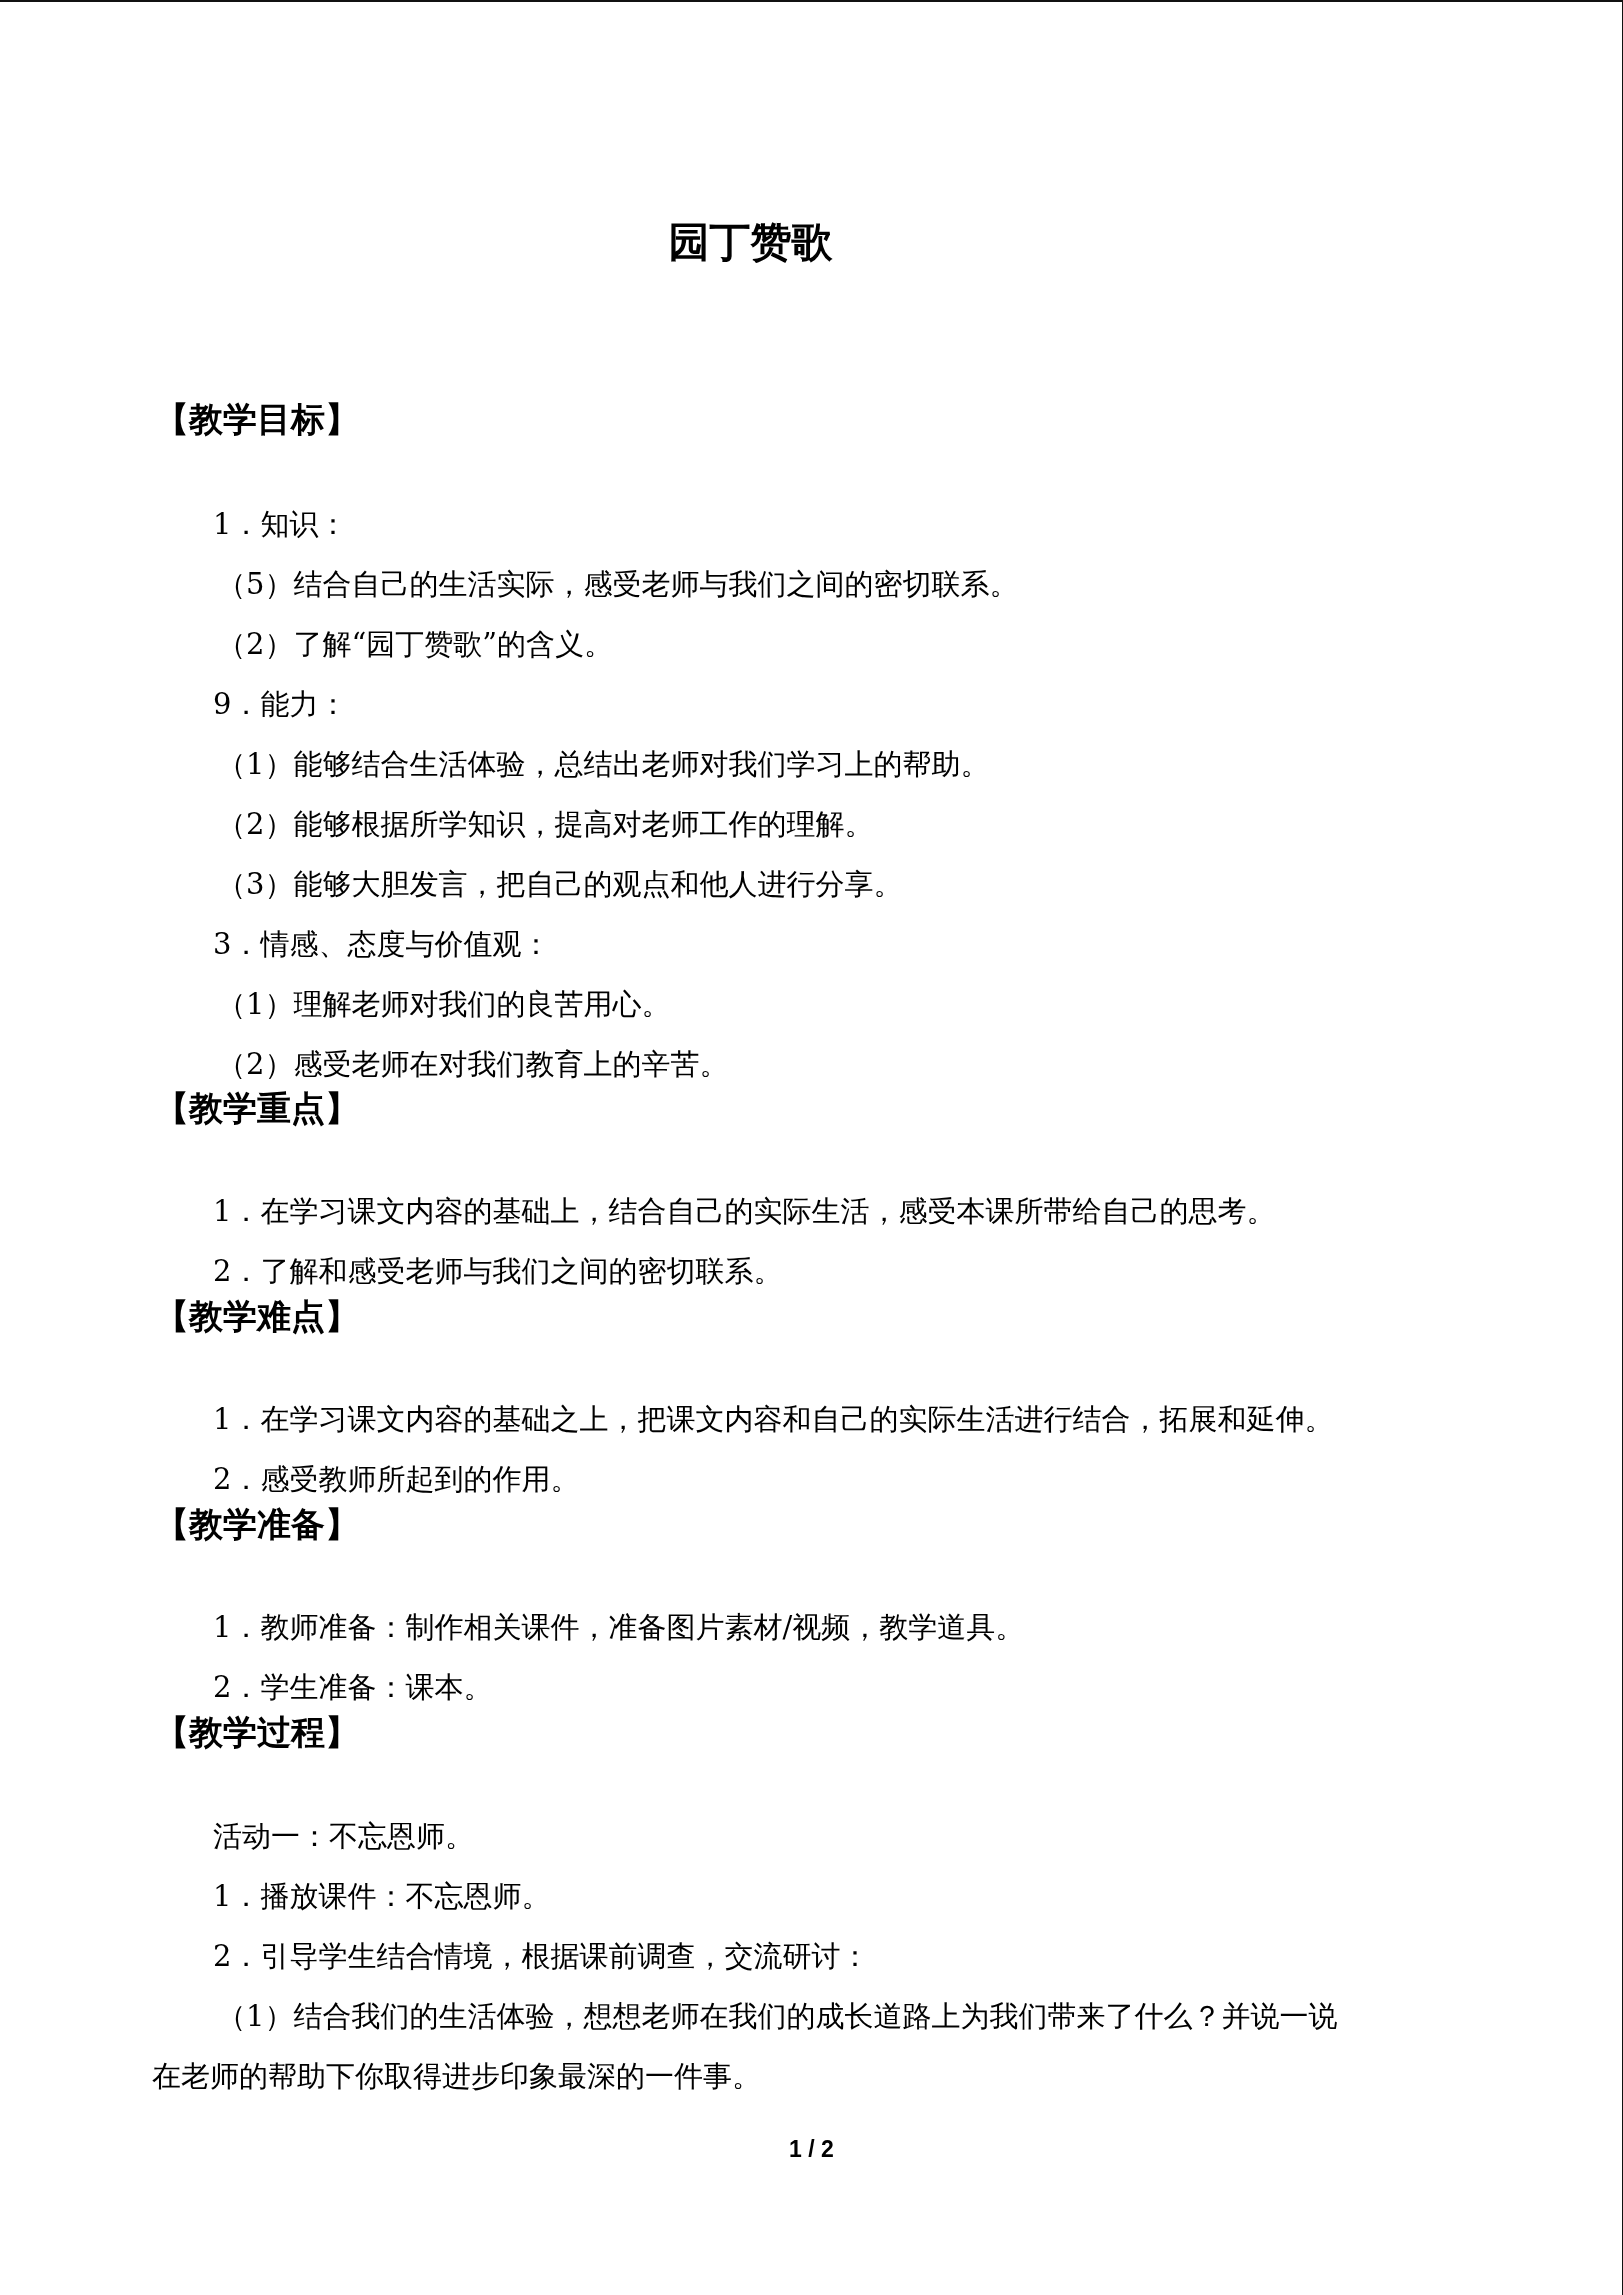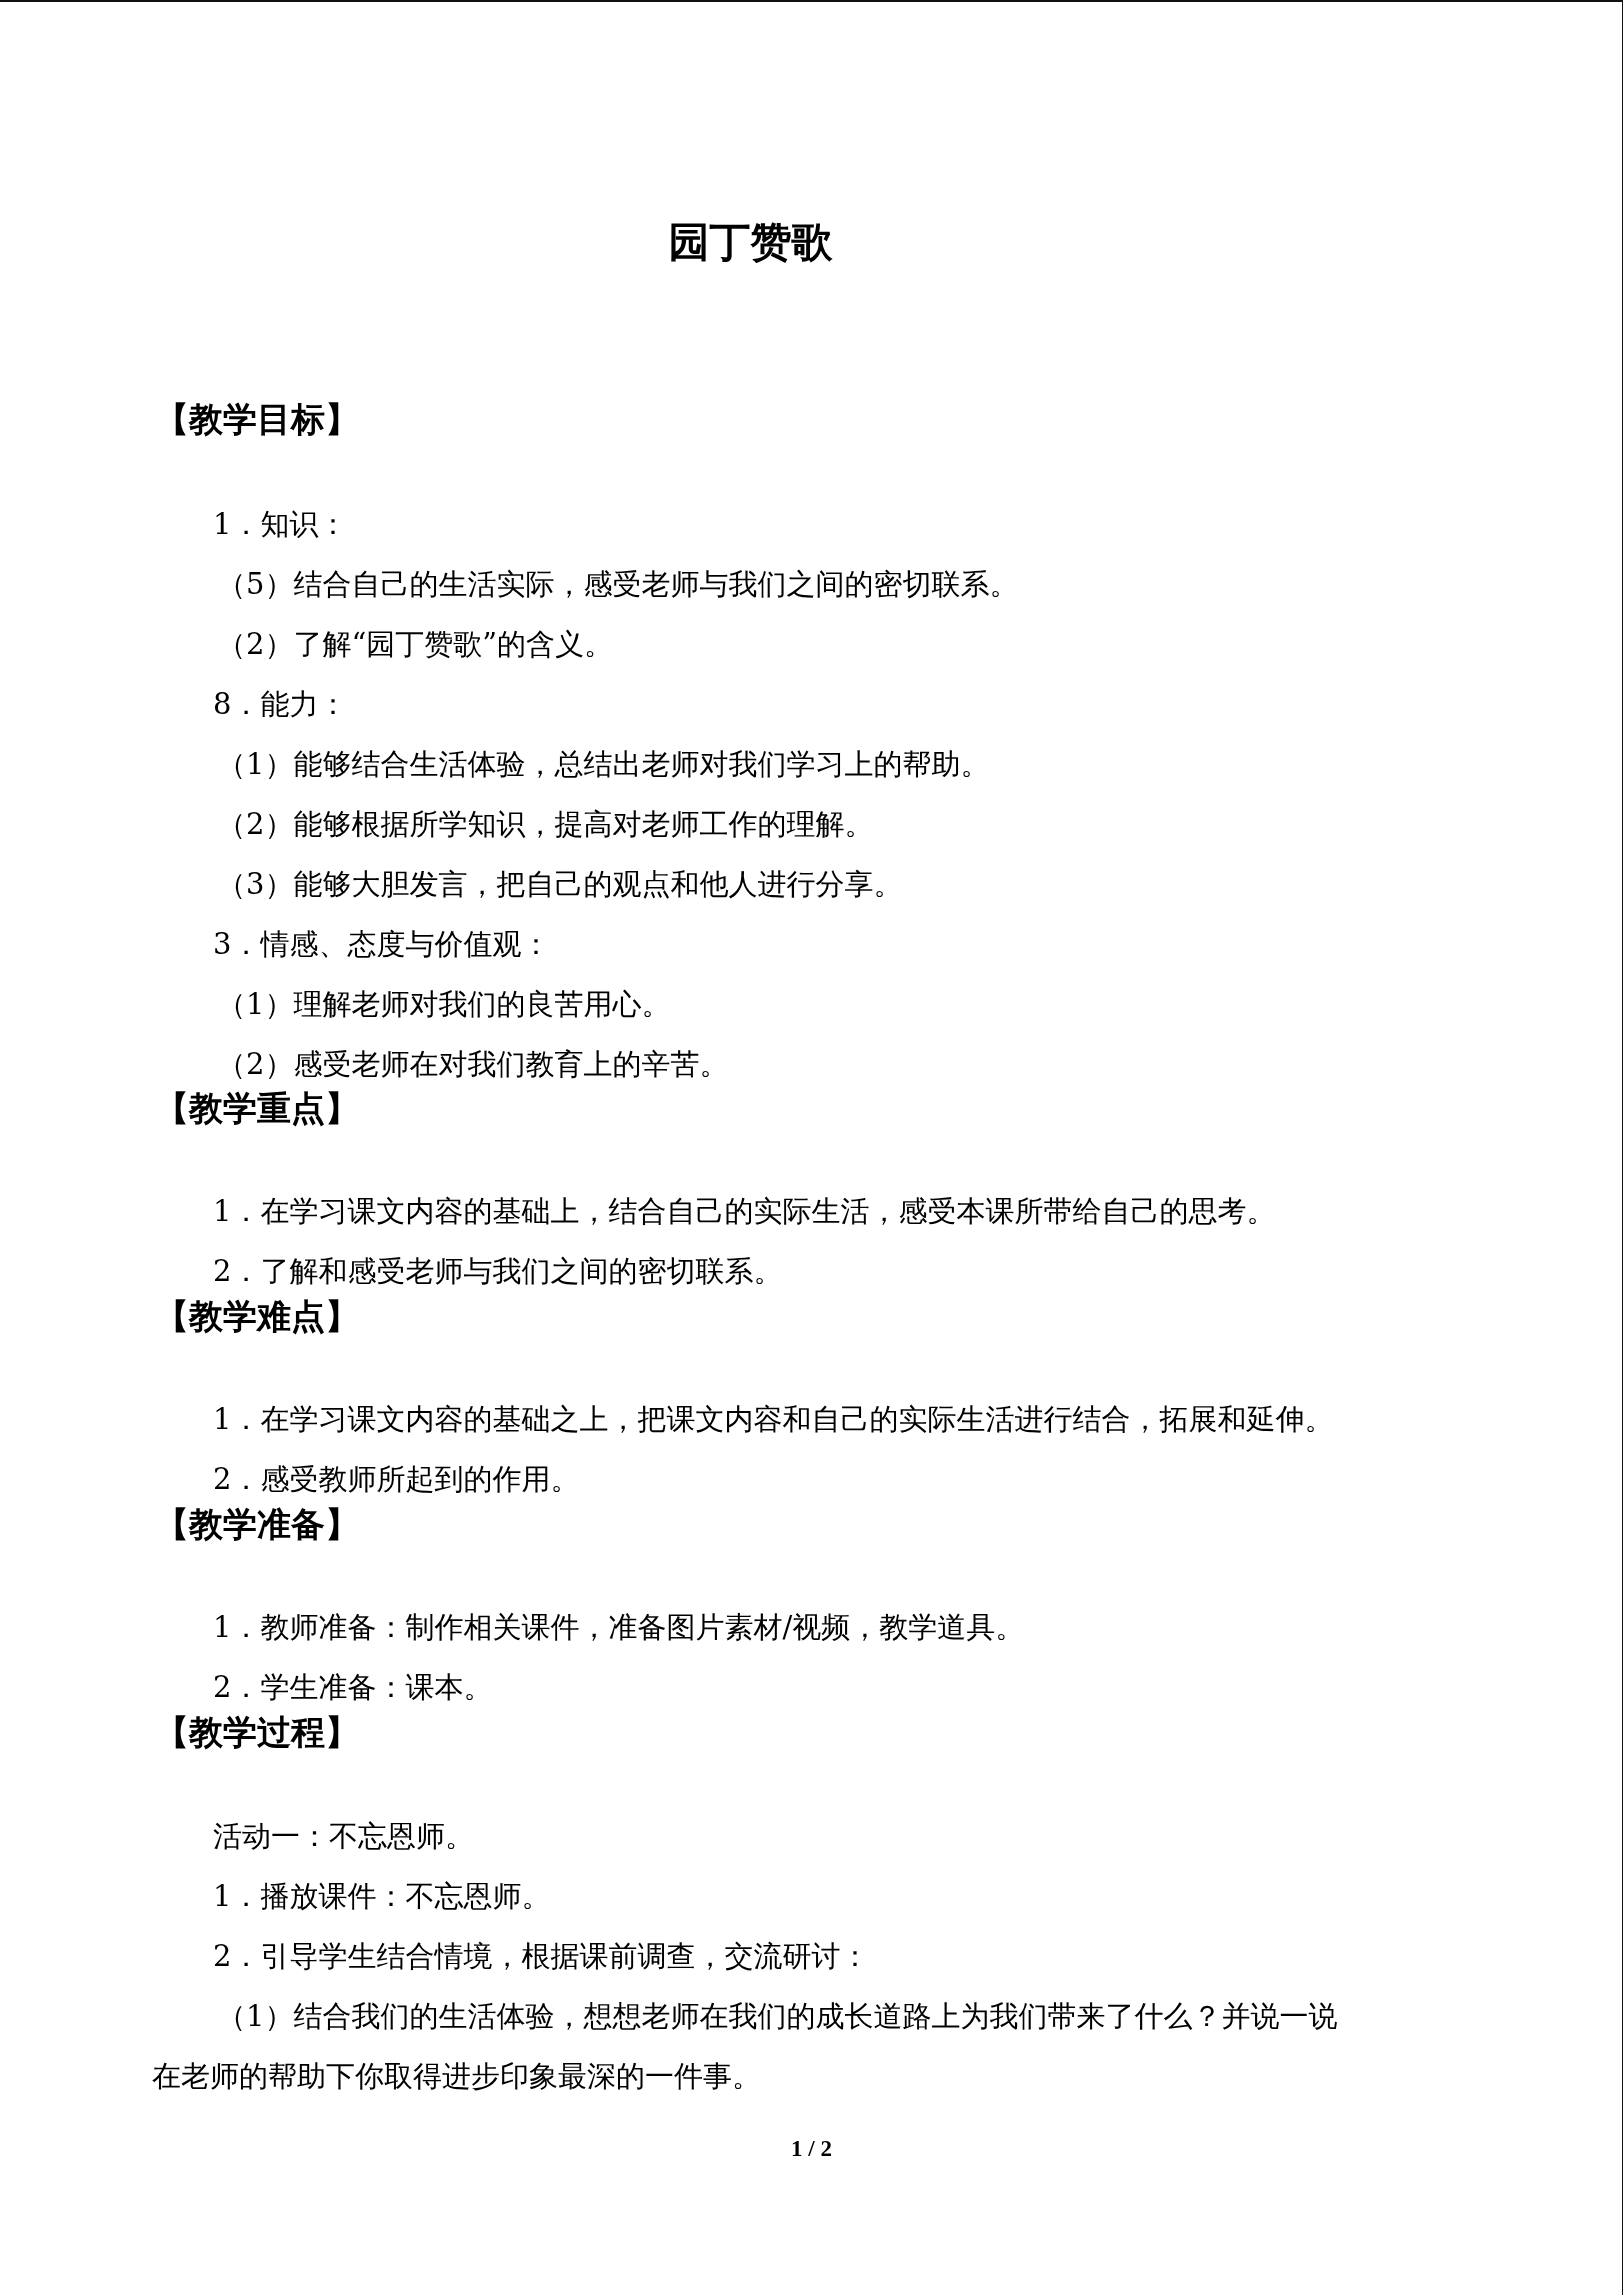--- a/index.html
+++ b/index.html
@@ -20,36 +20,36 @@
     white-space: nowrap;
   }
   .line {
     position: absolute; font-size: 29px; line-height: 41px; white-space: nowrap; margin-top: 20px;
   }
   .l-num { left: 213px; }
   .l-sub { left: 217px; }
   .l-wrap { left: 152px; }
   .page-num {
     position: absolute; left: 0; width: 1623px; top: 2134px; text-align: center;
-    font-family: Liberation Serif, serif; font-weight: bold; font-size: 23px; line-height: 30px;
+    font-family: Liberation Sans, sans-serif; font-weight: bold; font-size: 23px; line-height: 30px;
   }
 </style>
 </head>
 <body>
 
 <div class="border-top"></div>
 <div class="border-right"></div>
 
 <div class="title">园丁赞歌</div>
 
 <div class="heading" style="top:395px">【教学目标】</div>
 <div class="line l-num" style="top:484px">1．知识：</div>
 <div class="line l-sub" style="top:544px">（5）结合自己的生活实际，感受老师与我们之间的密切联系。</div>
 <div class="line l-sub" style="top:604px">（2）了解“园丁赞歌”的含义。</div>
-<div class="line l-num" style="top:664px">8．能力：</div>
+<div class="line l-num" style="top:664px">9．能力：</div>
 <div class="line l-sub" style="top:724px">（1）能够结合生活体验，总结出老师对我们学习上的帮助。</div>
 <div class="line l-sub" style="top:784px">（2）能够根据所学知识，提高对老师工作的理解。</div>
 <div class="line l-sub" style="top:844px">（3）能够大胆发言，把自己的观点和他人进行分享。</div>
 <div class="line l-num" style="top:904px">3．情感、态度与价值观：</div>
 <div class="line l-sub" style="top:964px">（1）理解老师对我们的良苦用心。</div>
 <div class="line l-sub" style="top:1024px">（2）感受老师在对我们教育上的辛苦。</div>
 
 <div class="heading" style="top:1084px">【教学重点】</div>
 <div class="line l-num" style="top:1171px">1．在学习课文内容的基础上，结合自己的实际生活，感受本课所带给自己的思考。</div>
 <div class="line l-num" style="top:1231px">2．了解和感受老师与我们之间的密切联系。</div>

